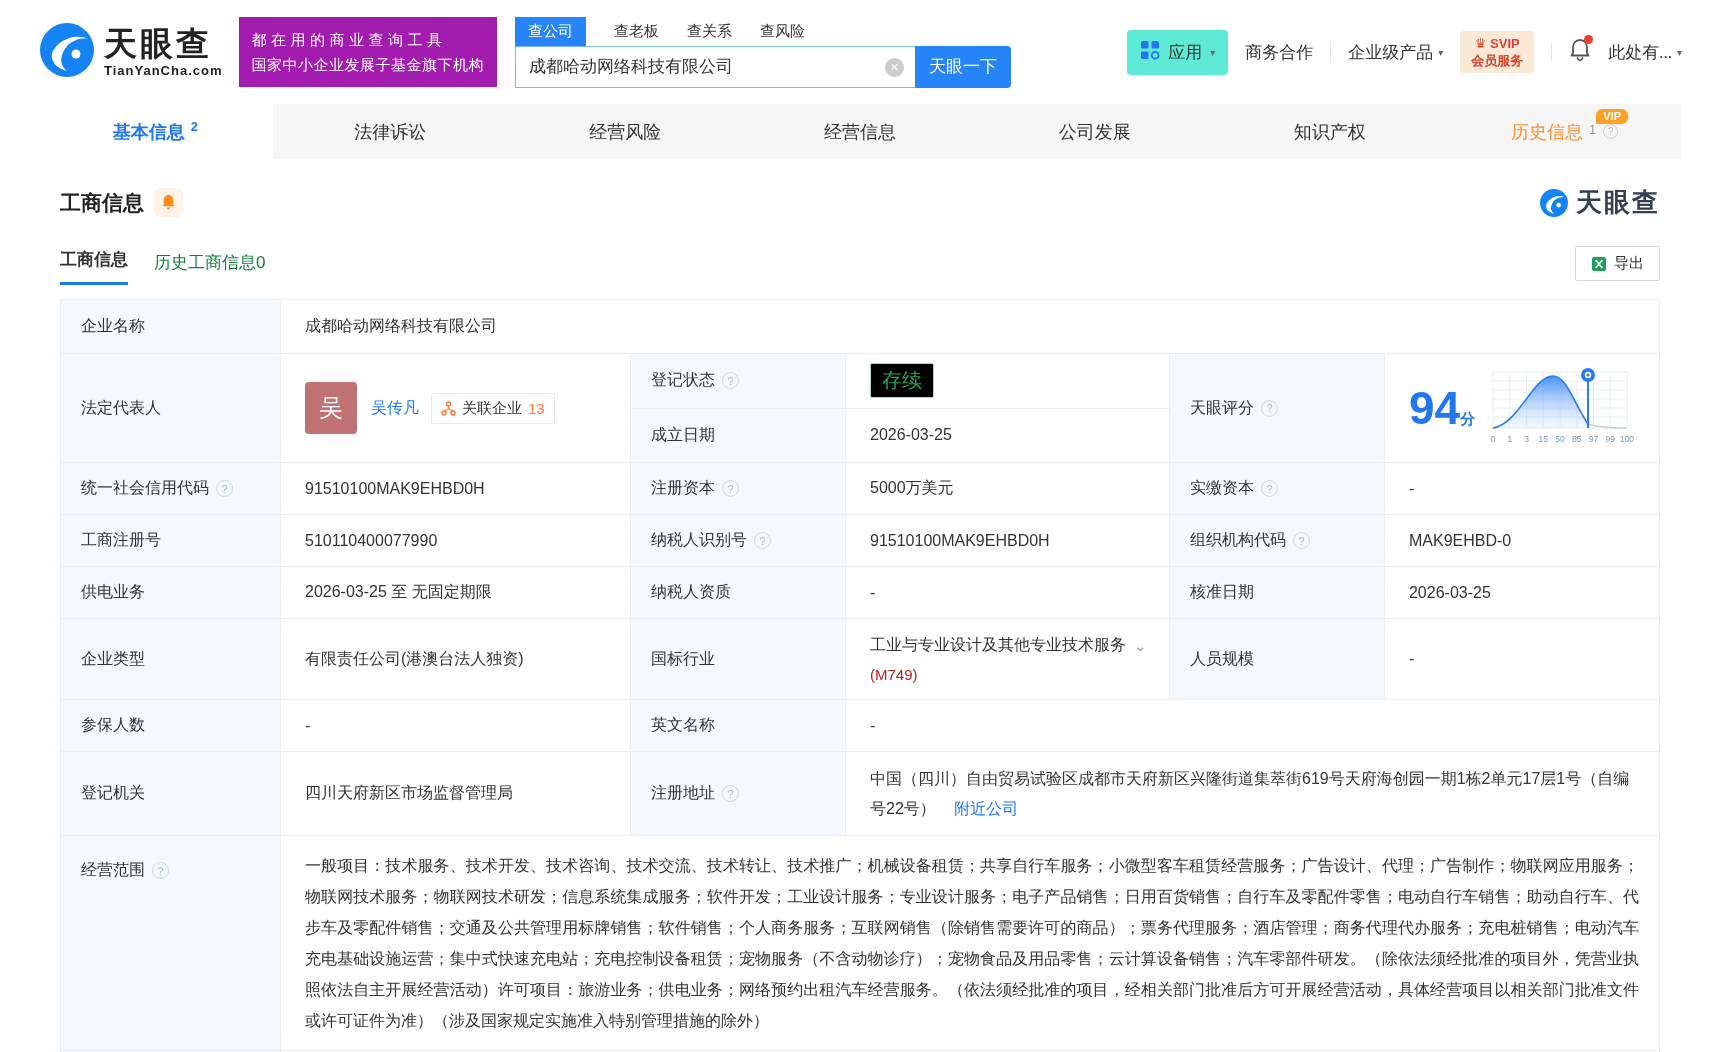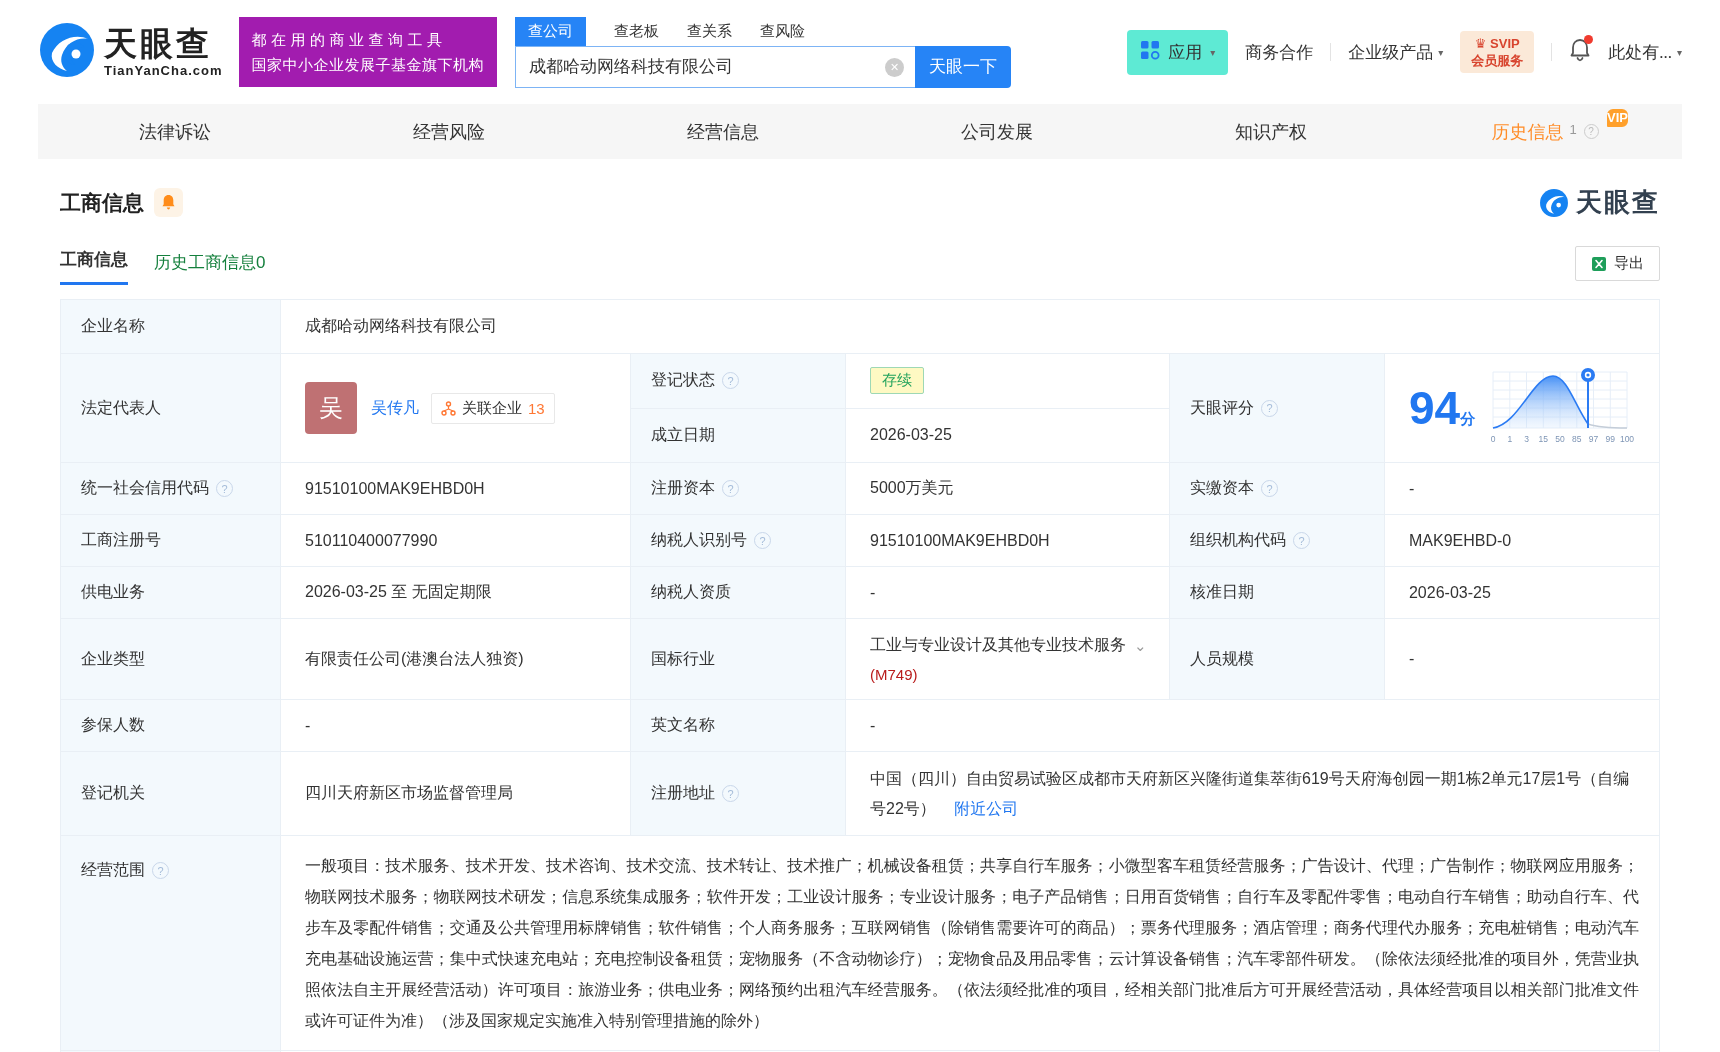--- a/index.html
+++ b/index.html
@@ -34,21 +34,21 @@
   .bell-dot { position:absolute; top:-3px; right:-2px; width:9px; height:9px; border-radius:50%; background:#f03b2f; }
 
   
   .main-tabs { display:flex; height:55px; background:#f6f6f6; margin:0 38px; }
   .tab { flex:1; display:flex; align-items:center; justify-content:center; font-size:18px; color:#333; cursor:pointer; position:relative; gap:3px; }
   .tab.active { background:#fff; color:#2177f0; font-weight:bold; }
   .tab-count { font-size:13px; transform:translateY(-5px); margin-left:3px; }
   .tab.active .tab-count { color:#2177f0; }
   .tab-orange { color:#ff8e2b; }
   .tab-count-gray { color:#999; font-size:13px; transform:translateY(-2px); margin-left:3px; }
-  .vip-badge { position:absolute; top:5px; right:54px; background:#ffa02b; color:#fff; font-size:13px; font-weight:bold; padding:1px 0 2px; border-radius:6px 6px 6px 1px; }
+  .vip-badge { position:absolute; top:5px; right:54px; background:#ffa02b; color:#fff; font-size:11px; font-weight:bold; padding:1px 7px 2px; border-radius:6px 6px 6px 1px; }
   .tab-help { width:15px; height:15px; border-radius:50%; border:1px solid #ccc; color:#bbb; font-size:10px; display:inline-flex; align-items:center; justify-content:center; margin-left:4px; }
 
   
   .card { margin:0 38px; padding:0 22px; background:#fff; }
   .section-head { padding-top:26px; display:flex; align-items:center; }
   .section-title { font-size:21px; font-weight:bold; color:#222; }
   .bell-badge { width:29px; height:29px; background:#fdf3e6; border-radius:6px; margin-left:10px; display:flex; align-items:center; justify-content:center; cursor:pointer; }
   .watermark { margin-left:auto; display:flex; align-items:center; gap:7px; }
   .wm-text { font-size:26px; font-weight:bold; color:#32404f; letter-spacing:2px; }
   .subtab-row { margin-top:26px; display:flex; align-items:flex-end; }
@@ -62,21 +62,21 @@
   td { border:1px solid #e9eff5; font-size:16px; color:#333; padding:8px 20px; vertical-align:middle; }
   td.lbl { background:#f3f9fd; }
   td.val { padding-left:24px; }
   .lbl-inner { display:flex; align-items:center; }
   .help { width:17px; height:17px; border-radius:50%; border:1px solid #c9d7ea; color:#a5bcd9; font-size:11px; display:inline-flex; align-items:center; justify-content:center; margin-left:7px; flex:none; cursor:pointer; }
   .rep-cell { display:flex; align-items:center; }
   .avatar { width:52px; height:52px; border-radius:4px; background:#bf7173; color:#fff; font-size:24px; display:flex; align-items:center; justify-content:center; cursor:pointer; flex:none; }
   .rep-name { color:#2177f0; margin:0 12px 0 14px; cursor:pointer; }
   .rel-badge { border:1px solid #e8e8e8; border-radius:2px; padding:5px 9px; display:flex; align-items:center; gap:6px; font-size:15px; cursor:pointer; background:#fff; }
   .rel-count { color:#ff7733; }
-  .status-badge { display:inline-block; background:#fef9c3; border:1px solid #9ed8b5; color:#23a35d; padding:3px 11px; border-radius:2px; font-size:15px; }
+  .status-badge { display:inline-block; background:#000000; border:1px solid #9ed8b5; color:#23a35d; padding:3px 11px; border-radius:2px; font-size:20px; }
   .blue-link { color:#2177f0; cursor:pointer; }
   .score-wrap { display:flex; align-items:center; gap:12px; padding:2px 0; }
   .score-num { font-size:46px; font-weight:bold; color:#2177f0; line-height:1; white-space:nowrap; }
   .score-unit { font-size:15px; font-weight:bold; }
   .ind-main { display:flex; align-items:center; gap:8px; cursor:pointer; }
   .ind-chevron { color:#999; font-size:15px; }
   .ind-code { color:#b91c1c; margin-top:10px; font-size:15px; }
   .scope-text { line-height:31px; text-align:justify; }
   .addr-text { line-height:30px; }
   tr.peek td { height:7px; padding:0; border-bottom:none; }
@@ -153,20 +153,24 @@
       <span class="bell-dot"></span>
     </span>
     <span class="plain-link">
       <span>此处有...</span>
       <span class="caret">▾</span>
     </span>
   </div>
 </header>
 
 <nav class="main-tabs">
+  <div class="tab active">
+    <span>基本信息</span>
+    <span class="tab-count">2</span>
+  </div>
   <div class="tab">
       <span>法律诉讼</span>
     </div>
   <div class="tab">
       <span>经营风险</span>
     </div>
   <div class="tab">
       <span>经营信息</span>
     </div>
   <div class="tab">

